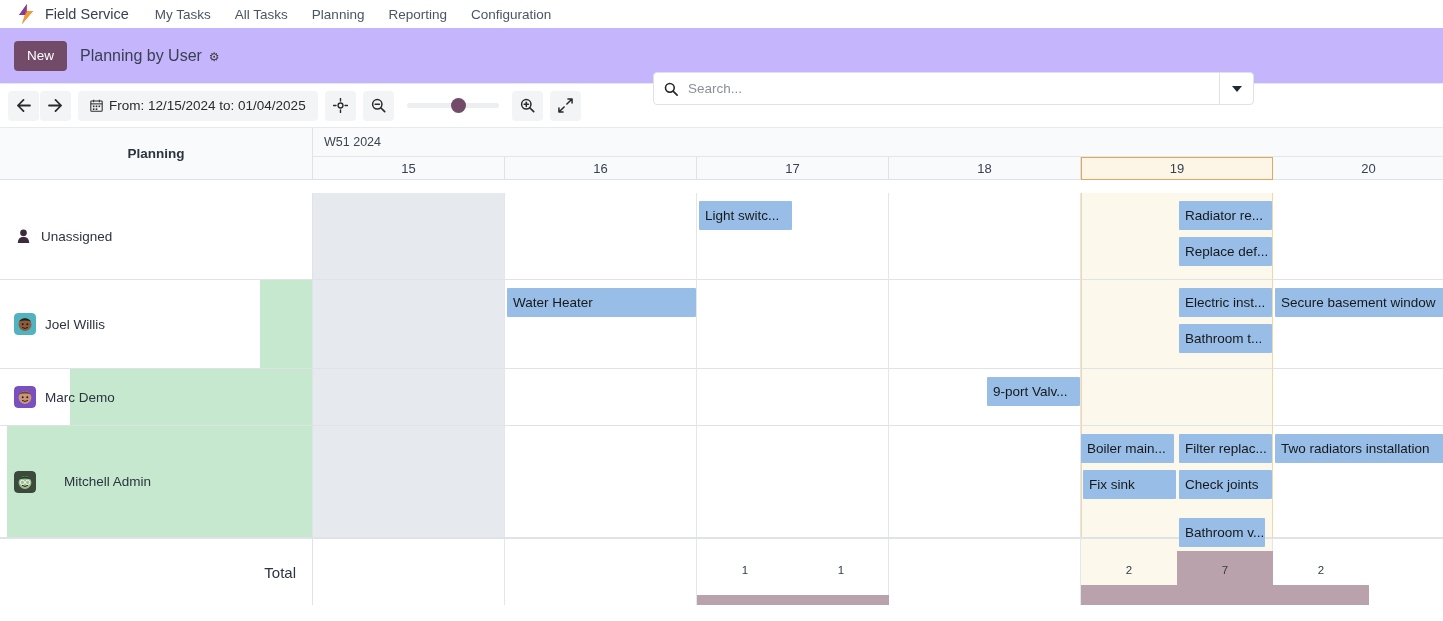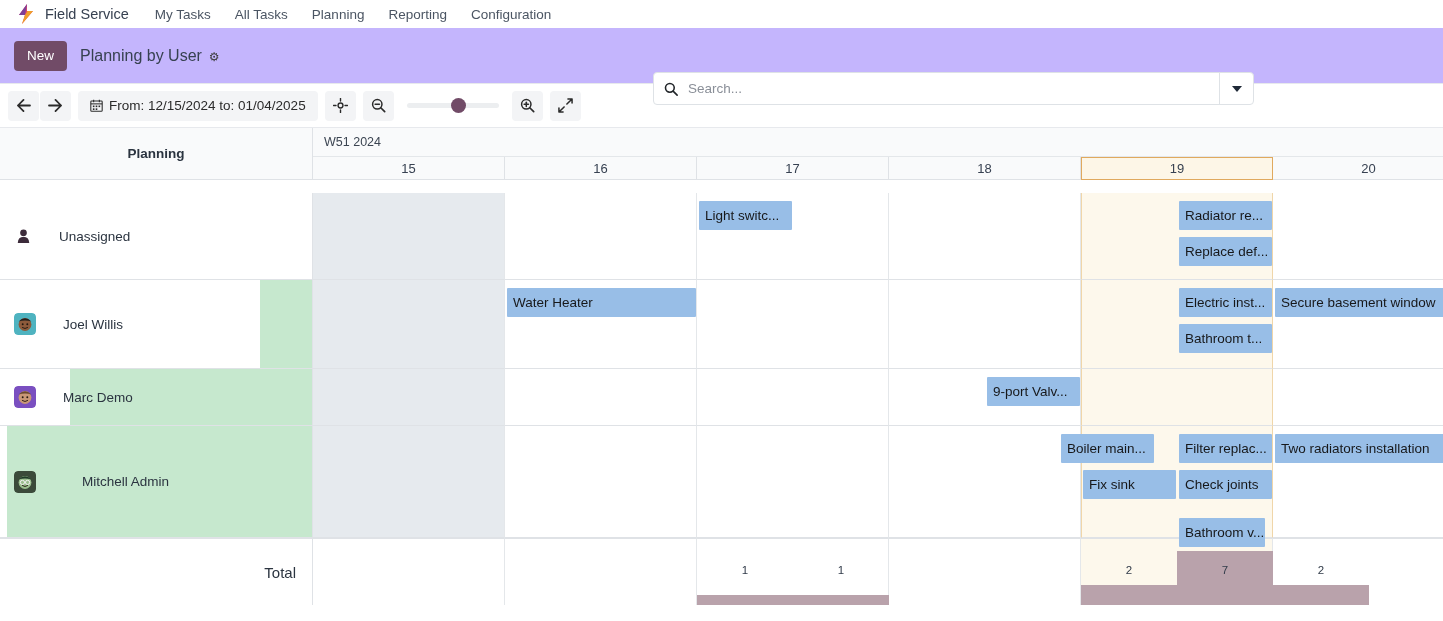--- a/index.html
+++ b/index.html
@@ -220,21 +220,21 @@
     border-right: 1px solid #dfe2e6;
     background: #ffffff;
     display: flex;
     align-items: center;
     padding-left: 14px;
     font-size: 13.5px;
     color: #2b3440;
     overflow: hidden;
     cursor: pointer;
   }
-  .row-label .lbl-text { position: relative; z-index: 2; margin-left: 18px; }
+  .row-label .lbl-text { position: relative; z-index: 2; }
   .avatar {
     width: 22px; height: 22px;
     border-radius: 4px;
     margin-right: 9px;
     flex: none;
     position: relative;
     z-index: 2;
     overflow: hidden;
   }
   .unassigned-icon {
@@ -521,21 +521,21 @@
         <div class="cell plain" style="left: 960px; top: 241px; width: 192px; height: 57px;"></div>
         <div class="pill" style="left: 674px; width: 93px; top: 249px;">
           <span>9-port Valv...</span>
         </div>
         <div class="cell gray" style="left: 0px; top: 298px; width: 192px; height: 112px;"></div>
         <div class="cell plain" style="left: 192px; top: 298px; width: 192px; height: 112px;"></div>
         <div class="cell plain" style="left: 384px; top: 298px; width: 192px; height: 112px;"></div>
         <div class="cell plain" style="left: 576px; top: 298px; width: 192px; height: 112px;"></div>
         <div class="cell today" style="left: 768px; top: 298px; width: 192px; height: 112px;"></div>
         <div class="cell plain" style="left: 960px; top: 298px; width: 192px; height: 112px;"></div>
-        <div class="pill" style="left: 748px; width: 93px; top: 306px;">
+        <div class="pill" style="left: 768px; width: 93px; top: 306px;">
           <span>Boiler main...</span>
         </div>
         <div class="pill" style="left: 866px; width: 93px; top: 306px;">
           <span>Filter replac...</span>
         </div>
         <div class="pill" style="left: 962px; width: 189px; top: 306px;">
           <span>Two radiators installation</span>
         </div>
         <div class="pill" style="left: 770px; width: 93px; top: 342px;">
           <span>Fix sink</span>

